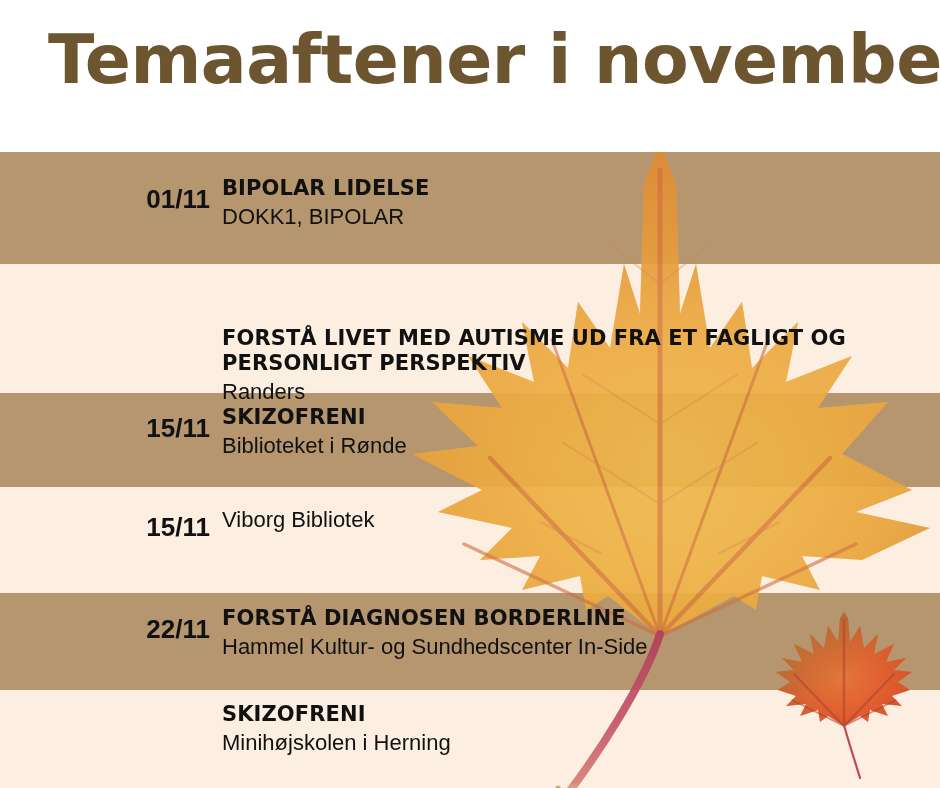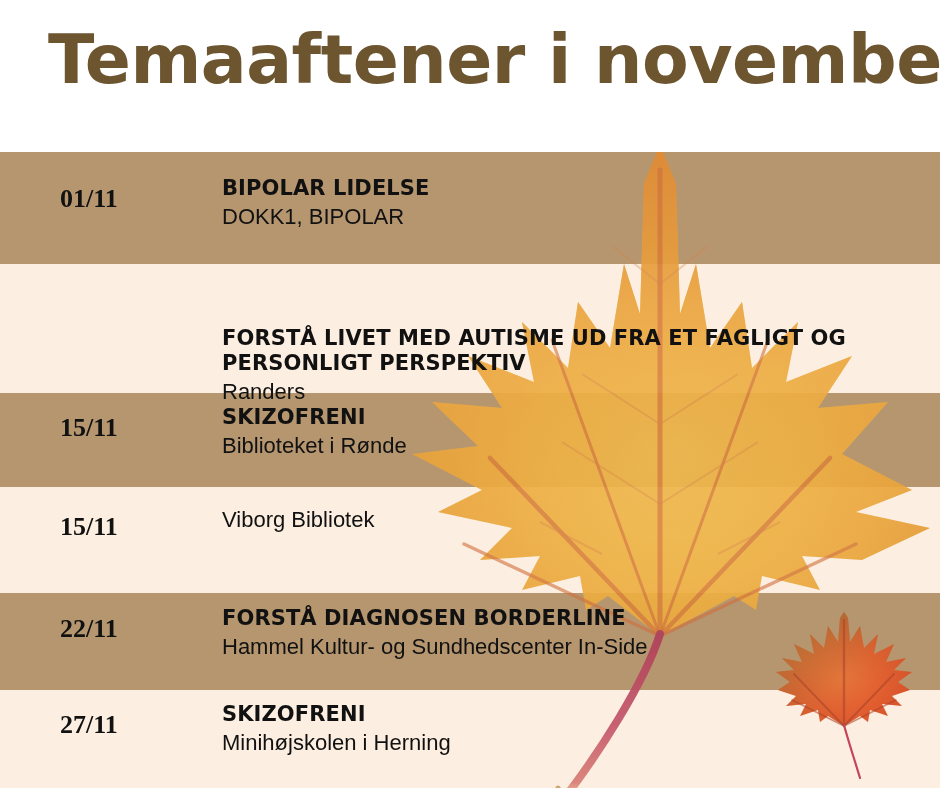--- a/index.html
+++ b/index.html
@@ -92,22 +92,22 @@
   .row {
     position: absolute;
     left: 0;
     width: 940px;
     display: block;
   }
   .row-date {
     position: absolute;
     left: 60px;
     width: 150px;
-    text-align: left;
-    font-family: Liberation Serif, serif;
+    text-align: right;
+    font-family: Liberation Sans, sans-serif;
     font-weight: bold;
     font-size: 26px;
     color: #111111;
     white-space: nowrap;
   }
   .row-body {
     position: absolute;
     left: 222px;
     width: 700px;
   }
@@ -279,21 +279,20 @@
         </div>
       </div>
       <div class="row" style="top: 593px; height: 97px;">
         <div class="row-date" style="top: 21px;">22/11</div>
         <div class="row-body" style="top: 13px;">
           <div class="row-title">FORSTÅ DIAGNOSEN BORDERLINE</div>
           <div class="row-venue">Hammel Kultur- og Sundhedscenter In-Side</div>
         </div>
       </div>
       <div class="row" style="top: 690px; height: 98px;">
-        <div class="row-date" style="top: 20px;">27/11</div>
         <div class="row-body" style="top: 12px;">
           <div class="row-title">SKIZOFRENI</div>
           <div class="row-venue">Minihøjskolen i Herning</div>
         </div>
       </div>
     </div>
 
 </div>
 
 </body></html>

